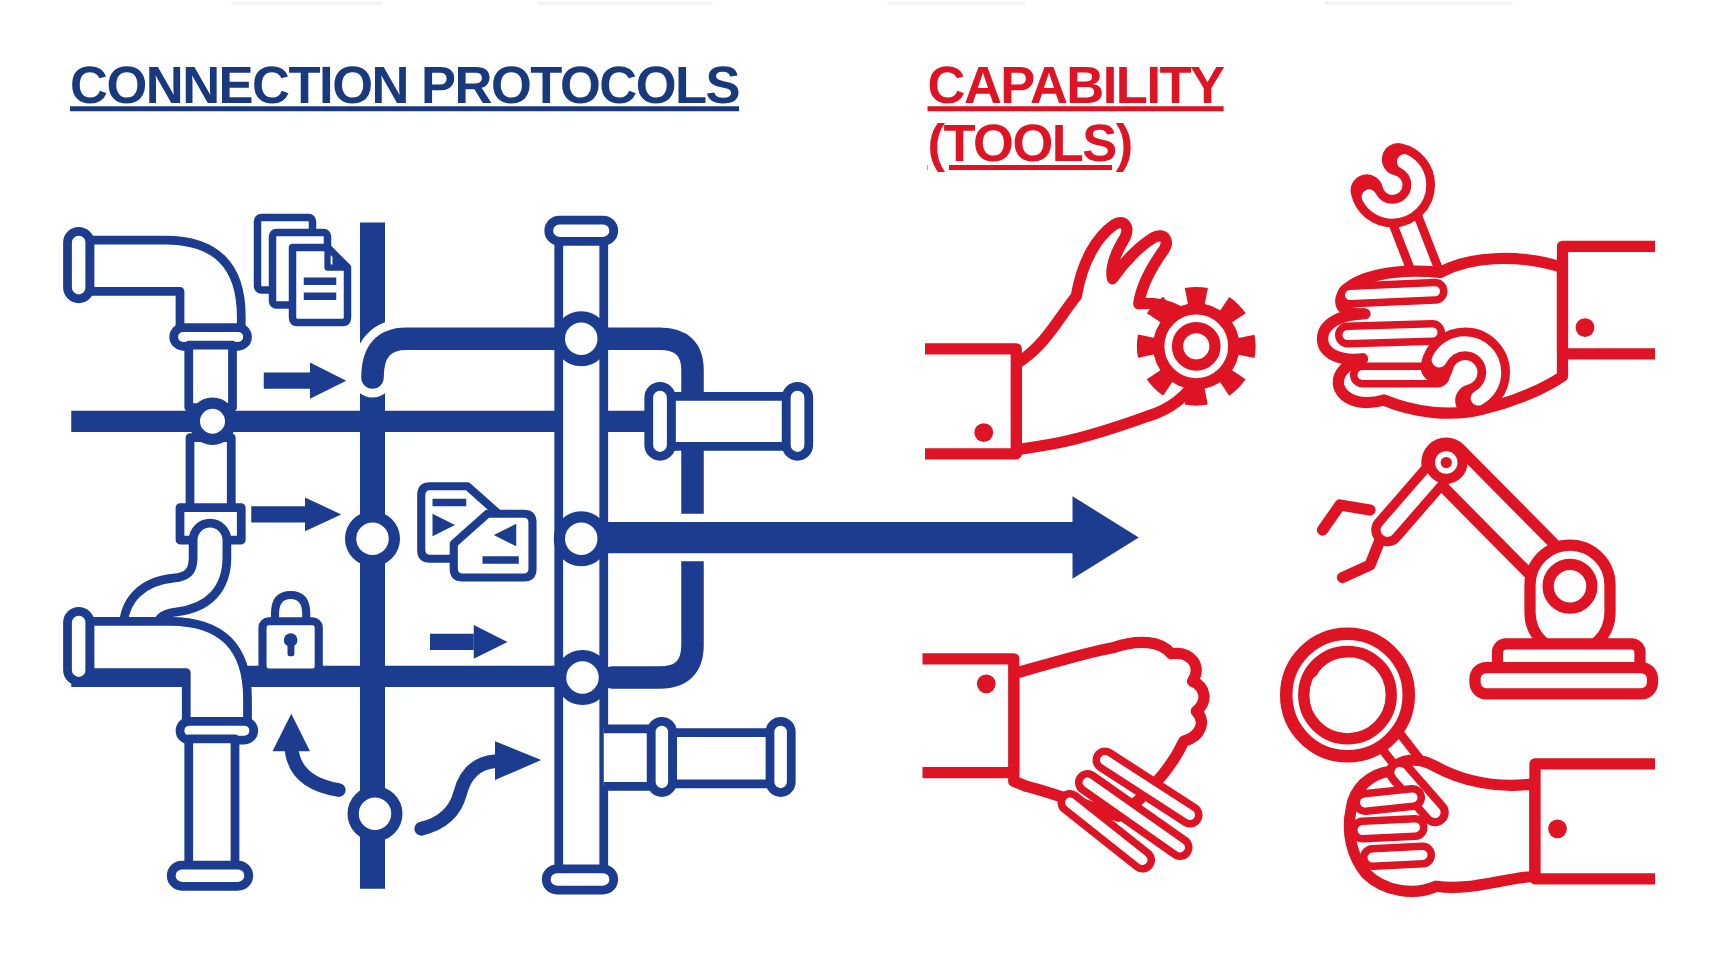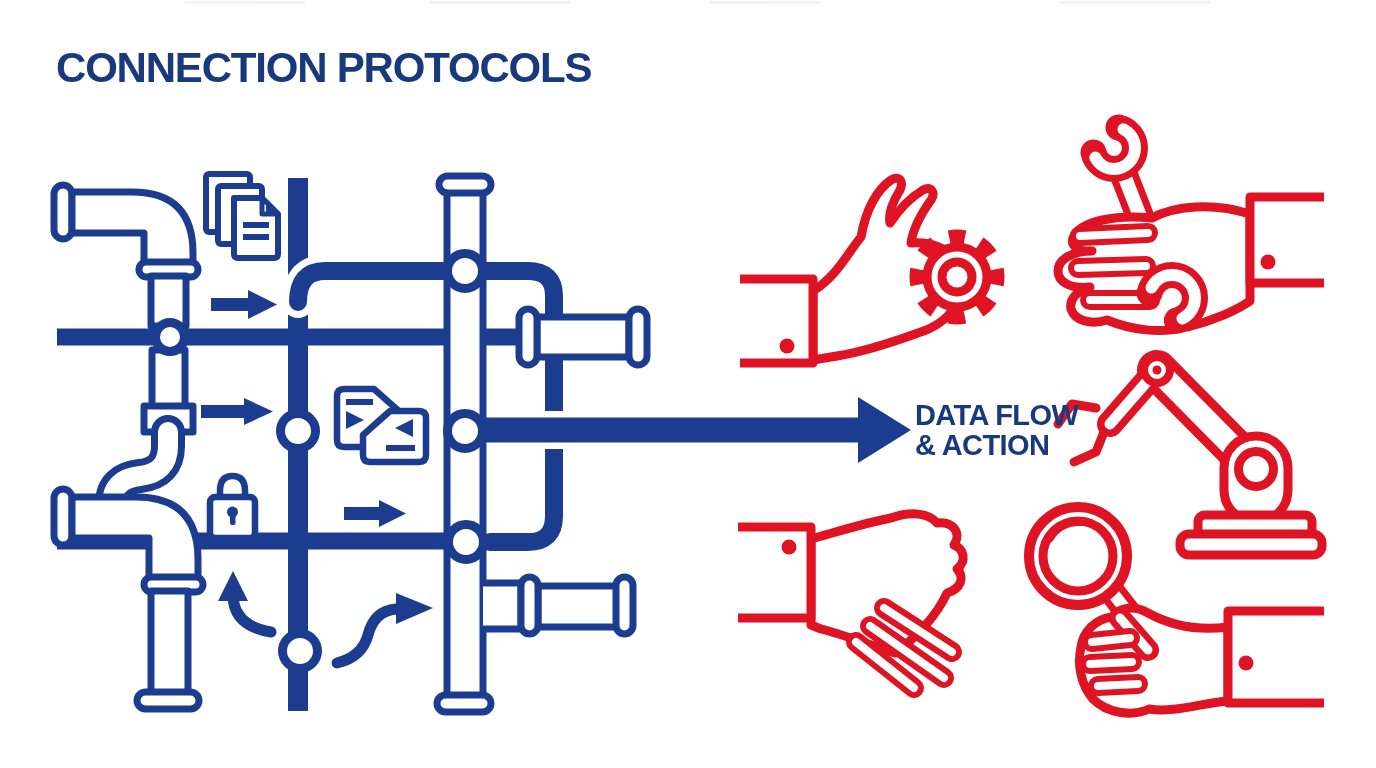--- a/index.html
+++ b/index.html
@@ -16,21 +16,21 @@
   
   .pb{stroke:var(--blue);fill:none;}
   .pw{fill:#fff;stroke:var(--blue);}
   .fb{fill:var(--blue);stroke:none;}
   .ws{stroke:#fff;fill:none;}
   .wf{fill:#fff;stroke:none;}
   .rs{stroke:var(--red);fill:none;}
   .rw{fill:#fff;stroke:var(--red);}
   .rf{fill:var(--red);stroke:none;}
   .title{position:absolute;font-weight:800;letter-spacing:-1.2px;
-         font-size:42px;line-height:1.12;white-space:nowrap;}
+         font-size:42px;line-height:1.12;white-space:nowrap;text-decoration:underline;}
   .title.blue{color:#19397E;left:56px;top:44px;}
   .title.red{color:var(--red);left:742px;top:44px;}
   .flow-label{position:absolute;left:915px;top:401px;color:#19397E;
 
          font-weight:800;font-size:29px;line-height:1.02;letter-spacing:-0.6px;white-space:nowrap;}
   .edge-marks{position:absolute;left:0;top:0;width:1376px;height:6px;opacity:.45;}
   .edge-marks span{position:absolute;top:1px;height:3px;background:#e2e4e9;display:block;}
 </style>
 </head>
 <body>
@@ -250,17 +250,17 @@
         </g>
         <path class="rw" stroke-width="9" stroke-linecap="butt" d="M 1324,611 H 1228 V 703 H 1324"></path>
         <circle class="rf" cx="1246" cy="663" r="7.5"></circle>
       </g>
     </g>
   </svg>
 
   <div class="title blue">
     <div>CONNECTION PROTOCOLS</div>
   </div>
-  <div class="flow-label">
-    <div>DATA FLOW</div>
-    <div>&amp; ACTION</div>
+  <div class="title red">
+    <div>CAPABILITY</div>
+    <div>(TOOLS)</div>
   </div>
 </div>
 
 </body></html>

